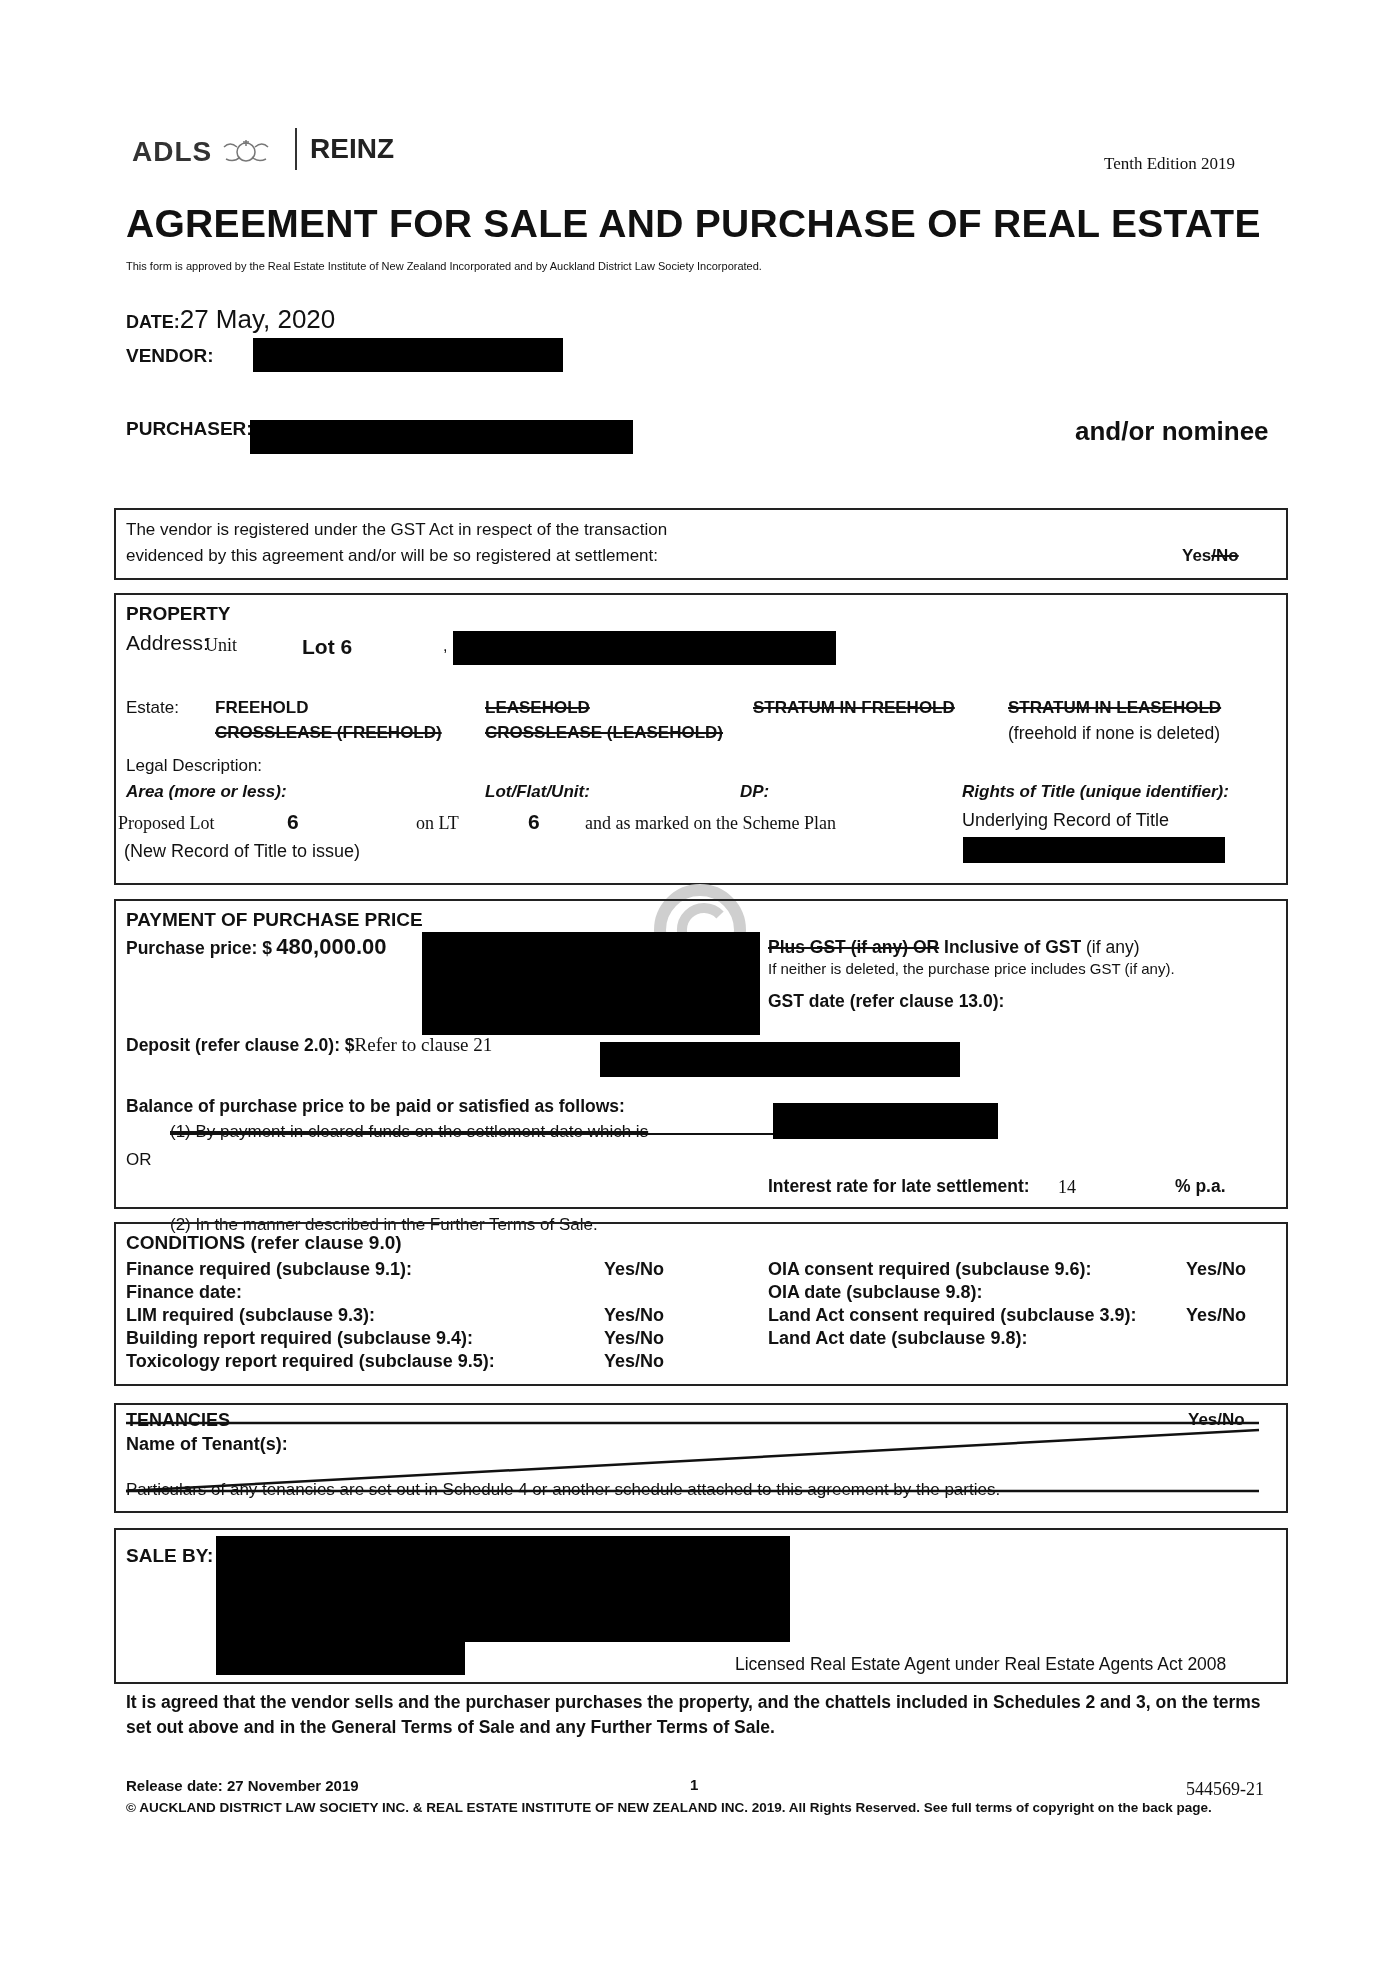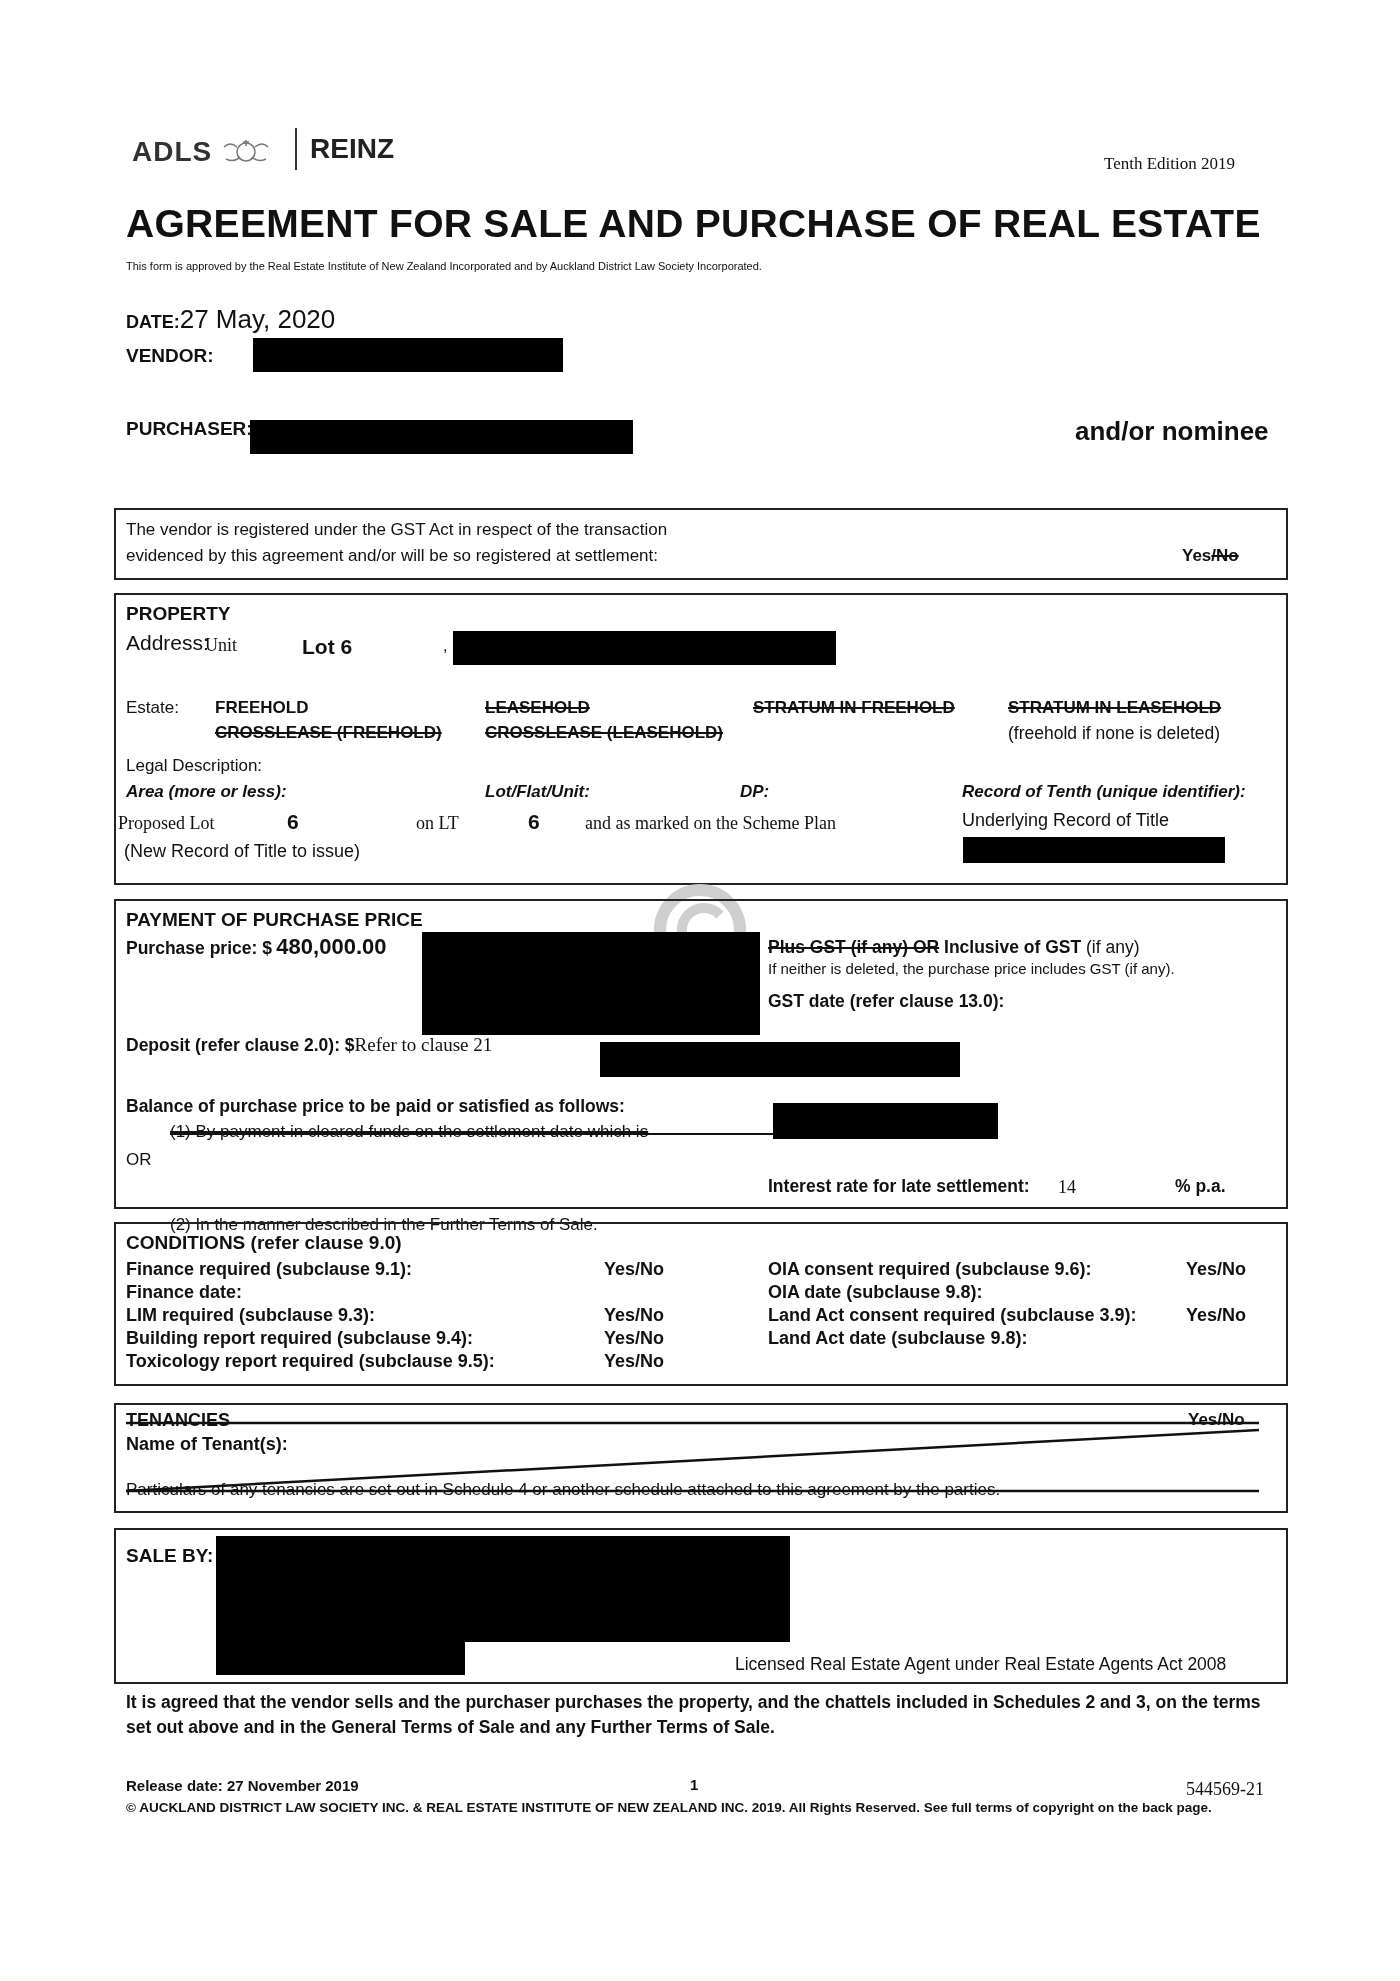--- a/index.html
+++ b/index.html
@@ -68,21 +68,21 @@
 <div class="abs b strike" style="left:485px;top:698px;font-size:17px;">LEASEHOLD</div>
 <div class="abs b strike" style="left:485px;top:723px;font-size:17px;">CROSSLEASE (LEASEHOLD)</div>
 <div class="abs b strike" style="left:753px;top:698px;font-size:17px;">STRATUM IN FREEHOLD</div>
 <div class="abs b strike" style="left:1008px;top:698px;font-size:17px;">STRATUM IN LEASEHOLD</div>
 <div class="abs" style="left:1008px;top:723px;font-size:17.5px;">(freehold if none is deleted)</div>
 
 <div class="abs" style="left:126px;top:756px;font-size:17px;">Legal Description:</div>
 <div class="abs b i" style="left:126px;top:782px;font-size:17px;">Area (more or less):</div>
 <div class="abs b i" style="left:485px;top:782px;font-size:17px;">Lot/Flat/Unit:</div>
 <div class="abs b i" style="left:740px;top:782px;font-size:17px;">DP:</div>
-<div class="abs b i" style="left:962px;top:782px;font-size:17px;">Record of Tenth (unique identifier):</div>
+<div class="abs b i" style="left:962px;top:782px;font-size:17px;">Rights of Title (unique identifier):</div>
 
 <div class="abs serif" style="left:118px;top:813px;font-size:18px;">Proposed Lot</div>
 <div class="abs b" style="left:287px;top:810px;font-size:21px;">6</div>
 <div class="abs serif" style="left:416px;top:813px;font-size:18px;">on LT</div>
 <div class="abs b" style="left:528px;top:810px;font-size:21px;">6</div>
 <div class="abs serif" style="left:585px;top:813px;font-size:18px;">and as marked on the Scheme Plan</div>
 <div class="abs" style="left:124px;top:841px;font-size:18px;">(New Record of Title to issue)</div>
 <div class="abs" style="left:962px;top:810px;font-size:18px;">Underlying Record of Title</div>
 <div class="redact" style="left:963px;top:837px;width:262px;height:26px;"></div>
 

